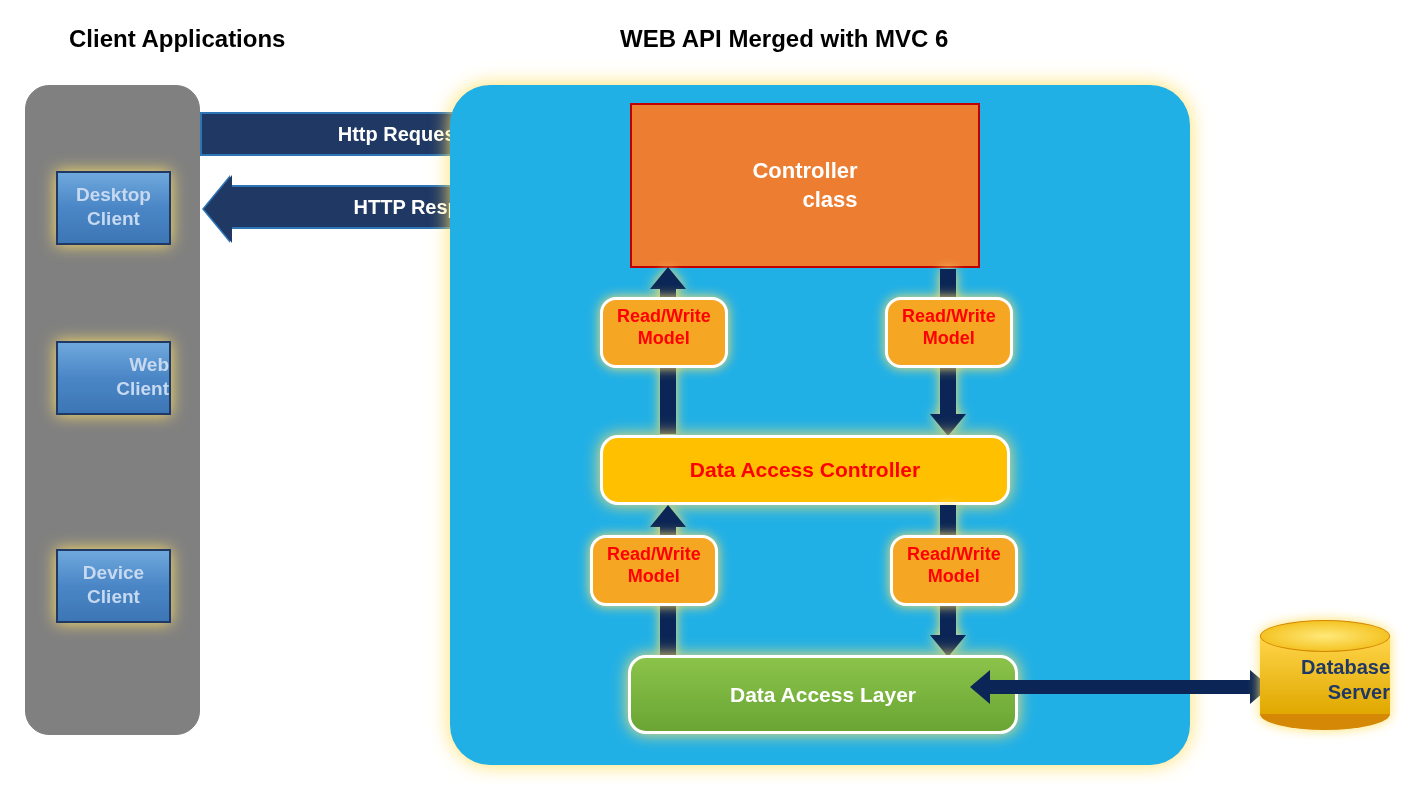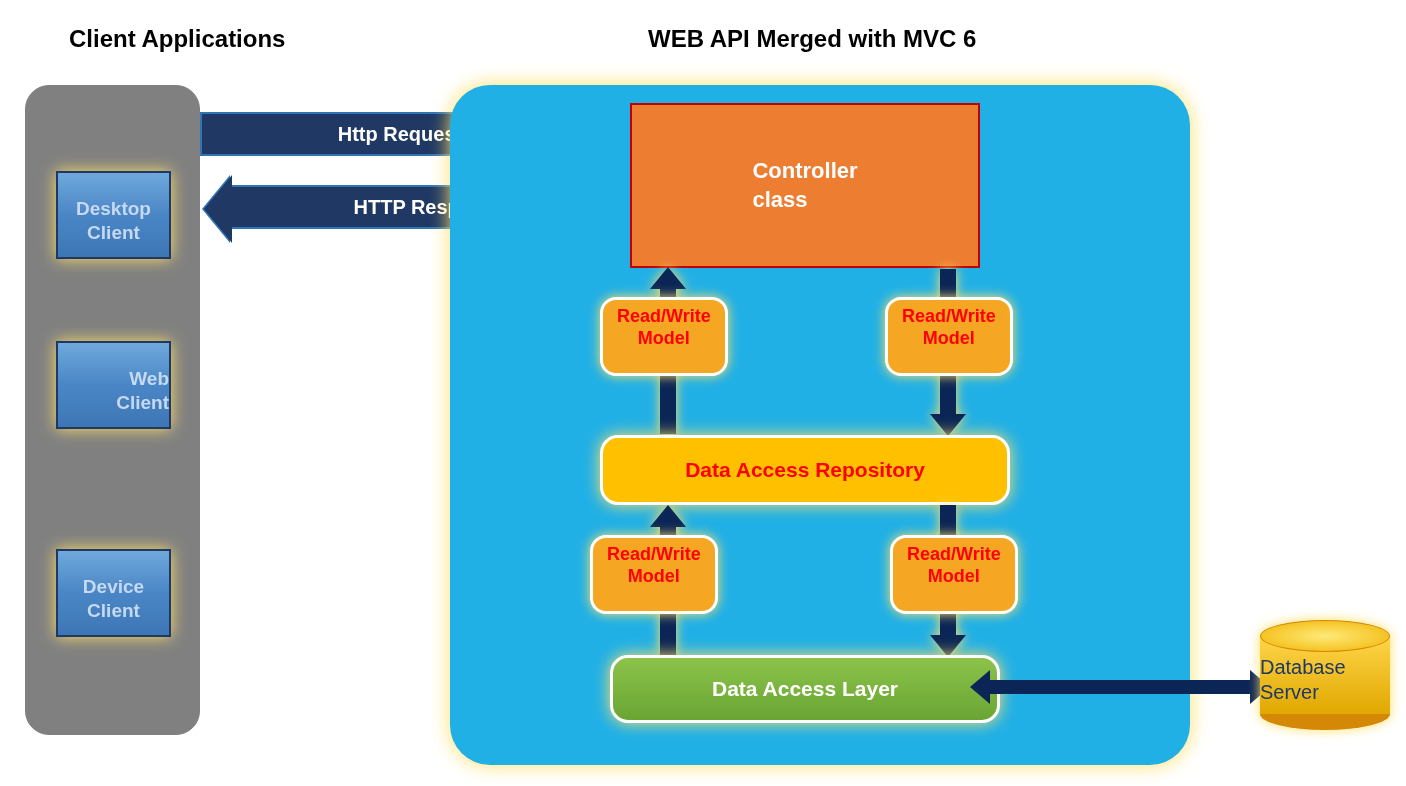--- a/index.html
+++ b/index.html
@@ -29,21 +29,21 @@
     width: 175px;
     height: 650px;
     background: #808080;
     border: 1px solid #808080;
     border-radius: 24px;
   }
   .client-box {
     position: absolute;
     left: 30px;
     width: 115px;
-    padding: 24px 0 12px 0;
+    padding: 10px 0 12px 0;
     background: linear-gradient(to bottom, #6fa8dc, #4a86c6 50%, #3d76b5);
     border: 2px solid #1f3864;
     color: #c6d9f1;
     font-weight: 700;
     font-size: 19px;
     text-align: center;
     line-height: 1.25;
     filter: drop-shadow(0 0 8px #ffe066);
   }
 
@@ -60,21 +60,21 @@
   }
 
   
   .controller-box {
     position: absolute;
     background: #ed7d31;
     border: 2px solid #c00000;
     color: #fff;
     font-weight: 700;
     font-size: 22px;
-    text-align: left;
+    text-align: right;
     display: flex;
     align-items: center;
     justify-content: center;
     line-height: 1.3;
   }
 
   
   .repo-box {
     position: absolute;
     background: #ffc000;
@@ -110,21 +110,21 @@
   .badge {
     position: absolute;
     background: #f5a623;
     border: 3px solid #fff;
     border-radius: 16px;
     color: #ff0000;
     font-weight: 700;
     font-size: 18px;
     text-align: center;
     line-height: 1.2;
-    padding: 6px 14px 24px 14px;
+    padding: 6px 14px 16px 14px;
     filter: drop-shadow(0 0 6px #ffe066);
   }
 
   
   .http-arrow {
     position: absolute;
     height: 44px;
     background: #1f3864;
     border: 2px solid #2e75b6;
     color: #fff;
@@ -236,32 +236,32 @@
     bottom: 0;
     left: 0;
     right: 0;
     height: 32px;
     background: #d48806;
     border-radius: 50%;
   }
   .db-label {
     position: absolute;
     color: #1f3864;
-    font-weight: 400;
+    font-weight: 700;
     font-size: 20px;
-    text-align: left;
+    text-align: right;
     line-height: 1.25;
     width: 130px;
   }
 </style>
 </head>
 <body>
 
 <div class="section-title" style="left:25px; top:25px;margin-left:44px;">Client Applications</div>
-<div class="section-title" style="left:620px; top:25px;margin-left:28px;">WEB API Merged with MVC 6</div>
+<div class="section-title" style="left:620px; top:25px;">WEB API Merged with MVC 6</div>
 
 <div class="client-panel">
   <div class="client-box" style="top:85px;">
     <span style="white-space:pre-line;">Desktop
 Client</span>
   </div>
   <div class="client-box" style="top:255px;text-align:right;">
     <span style="white-space:pre-line;">Web
 Client</span>
   </div>
@@ -291,36 +291,36 @@
   <div class="badge" style="left:150px; top:212px;">
     <span style="white-space:pre-line;">Read/Write
 Model</span>
   </div>
   <div class="badge" style="left:435px; top:212px;">
     <span style="white-space:pre-line;">Read/Write
 Model</span>
   </div>
 
   <div class="repo-box" style="left:150px; top:350px; width:410px; height:70px;">
-    <span>Data Access Repository</span>
+    <span>Data Access Controller</span>
   </div>
 
   <div class="v-arrow up" style="left:210px; top:442px; height:130px;"></div>
   <div class="v-arrow down" style="left:490px; top:420px; height:130px;"></div>
 
   <div class="badge" style="left:140px; top:450px;">
     <span style="white-space:pre-line;">Read/Write
 Model</span>
   </div>
   <div class="badge" style="left:440px; top:450px;">
     <span style="white-space:pre-line;">Read/Write
 Model</span>
   </div>
 
-  <div class="dal-box" style="left:160px; top:570px; width:390px; height:68px;">
+  <div class="dal-box" style="left:178px; top:570px; width:390px; height:79px;">
     <span>Data Access Layer</span>
   </div>
 
 </div>
 
 <div class="h-double" style="left:990px; top:680px; width:260px;"></div>
 
 <div class="db" style="left:1260px; top:620px;">
   <div class="bottom"></div>
   <div class="body"></div>

